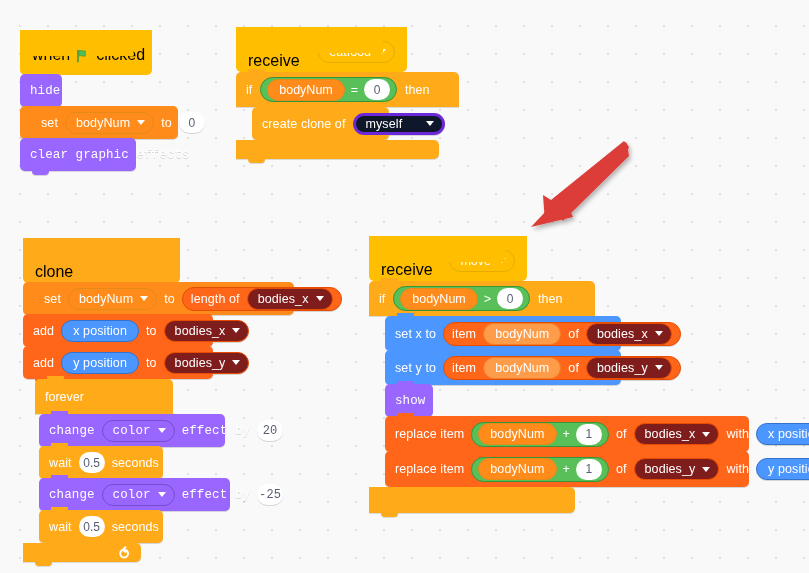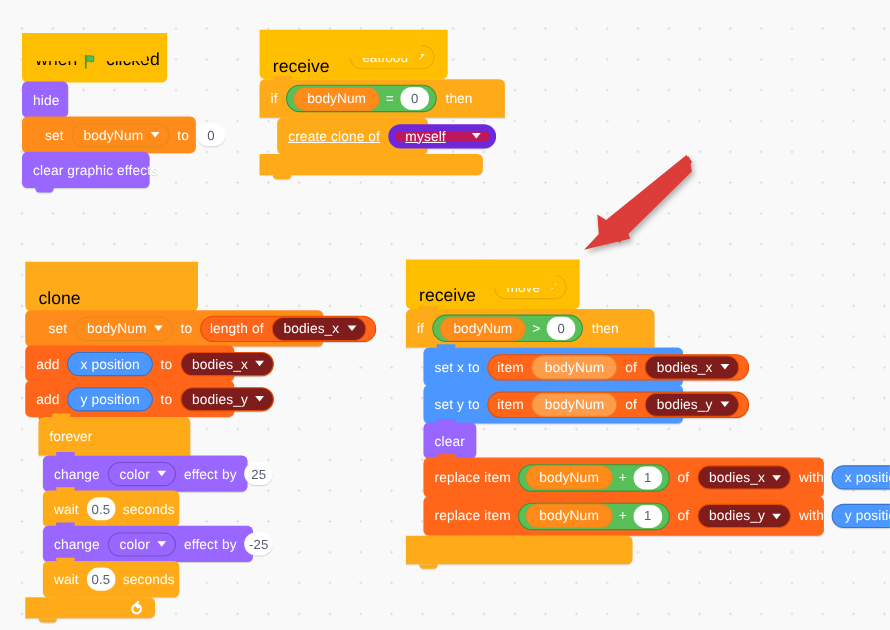--- a/index.html
+++ b/index.html
@@ -65,21 +65,21 @@
   }
   .hat::after{
     content:"";position:absolute;left:12px;bottom:-4px;
     width:17px;height:4px;border-radius:0 0 4px 4px;
     background:inherit;
   }
 
   
   .c-event{background:#FFBF00;}
   .c-control{background:#FFAB19;}
-  .c-looks{background:#9966FF;}
+  .c-looks{background:#9966FF;font-family:Liberation Mono, monospace;}
   .c-motion{background:#4C97FF;}
   .c-var{background:#FF8C1A;padding-left:21px;}
   .c-list{background:#FF661A;}
 
   
   .oval{
     display:inline-flex;align-items:center;justify-content:center;
     height:22px;border-radius:14px;padding:0 11px;
     font-size:12.5px;color:#fff;box-sizing:border-box;
     white-space:nowrap;
@@ -94,21 +94,21 @@
   }
   .oval.greenop{
     background:#59C059;border:1px solid #389438;height:25px;gap:6px;padding:0 6px;
   }
   .dd{
     display:inline-flex;align-items:center;gap:6px;
     height:22px;border-radius:12px;padding:0 8px 0 10px;
     font-size:12.5px;color:#fff;box-sizing:border-box;white-space:nowrap;
   }
   .dd.ev{background:#FFBF00;border:1px solid #E6AC00;}
-  .dd.ctl{background:#be185d;border:6px solid #6d28d9;gap:23px;}
+  .dd.ctl{background:#0f172a;border:3px solid #6d28d9;gap:23px;}
   .dd.varb{background:#FF8C1A;border:1px solid #E68A18;}
   .dd.listb{background:#7f1d1d;border:1px solid #E64D00;}
   .dd.looks{background:#9966FF;border:1px solid #774DCB;}
   .caret{
     width:0;height:0;border-left:4.5px solid transparent;border-right:4.5px solid transparent;
     border-top:5px solid #fff;display:inline-block;margin-left:1px;
   }
   .flag{
     display:inline-block;width:14px;height:14px;position:relative;top:1px;
   }
@@ -203,21 +203,21 @@
         <span class="oval greenop">
           <span class="oval var">bodyNum</span>
           <span class="tiny">=</span>
           <span class="oval numinput">0</span>
         </span>
         <span>then</span>
       </div>
       <div class="c-body">
         <div class="c-spine c-control" style="width:16px;"></div>
         <div class="c-inner">
-          <div class="blk stack c-control" style="width:137px;margin-top:0;text-decoration:underline;">
+          <div class="blk stack c-control" style="width:137px;margin-top:0;">
             <span>create clone of</span>
             <span class="dd ctl">
               <span>myself</span>
               <i class="caret"></i>
             </span>
           </div>
         </div>
       </div>
       <div class="c-bot c-control" style="width:203px;"></div>
     </div>
@@ -275,21 +275,21 @@
         <div class="c-spine c-control" style="width:16px;"></div>
         <div class="c-inner">
 
           <div class="blk stack c-looks" style="width:186px;margin-top:0;">
             <span>change</span>
             <span class="dd looks">
               <span>color</span>
               <i class="caret"></i>
             </span>
             <span>effect by</span>
-            <span class="oval numinput">25</span>
+            <span class="oval numinput">20</span>
           </div>
 
           <div class="blk stack c-control" style="width:124px;">
             <span>wait</span>
             <span class="oval numinput">0.5</span>
             <span>seconds</span>
           </div>
 
           <div class="blk stack c-looks" style="width:191px;">
             <span>change</span>
@@ -362,21 +362,21 @@
               <span class="oval var-in-list">bodyNum</span>
               <span>of</span>
               <span class="dd listb">
                 <span>bodies_y</span>
                 <i class="caret"></i>
               </span>
             </span>
           </div>
 
           <div class="blk stack c-looks" style="width:48px;">
-            <span>clear</span>
+            <span>show</span>
           </div>
 
           <div class="blk stack c-list" style="width:364px;height:36px;">
             <span>replace item</span>
             <span class="oval greenop">
               <span class="oval var">bodyNum</span>
               <span class="tiny">+</span>
               <span class="oval numinput">1</span>
             </span>
             <span>of</span>

